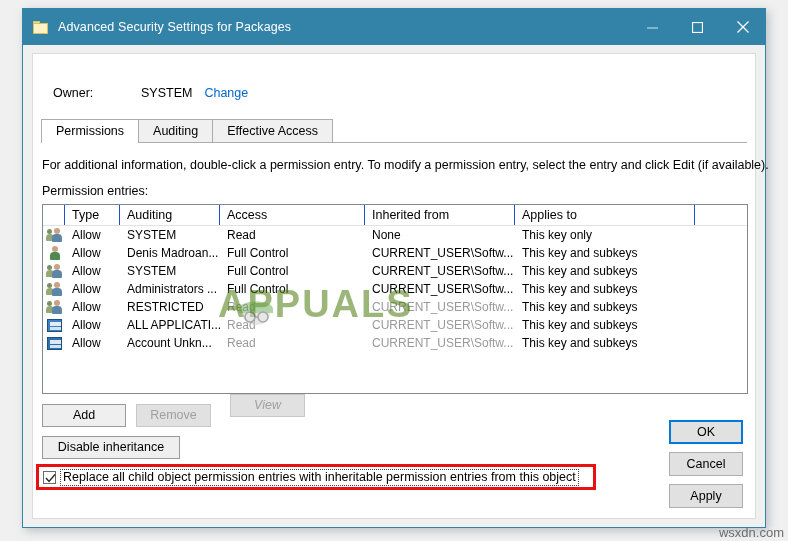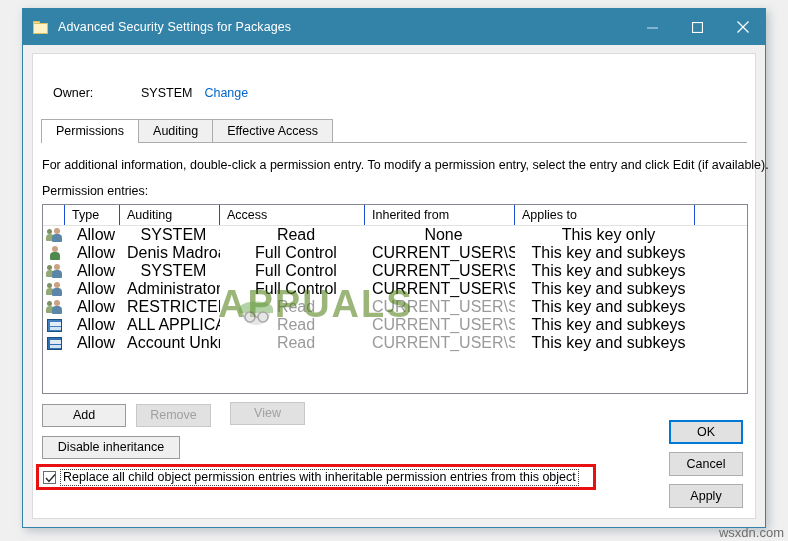--- a/index.html
+++ b/index.html
@@ -204,27 +204,26 @@
   .col-applies { width: 180px; }
   .col-spare  { width: 50px; }
 
   #perm-body { position: relative; }
   .perm-row {
     display: flex;
     height: 18px;
     align-items: center;
   }
   .perm-row .cell {
-    font-size: 16px;
+    font-size: 12px;
     line-height: 18px;
     padding-left: 7px;
     box-sizing: border-box;
     white-space: nowrap;
     overflow: hidden;
-    text-align: center;
   }
   .perm-row.dim .cell.dimmable { color: #9a9a9a; }
 
   .cell.col-icon {
     padding-left: 4px;
     display: flex;
     align-items: center;
   }
 
   
@@ -308,21 +307,21 @@
     cursor: default;
     padding: 0 10px;
     text-align: center;
     line-height: 21px;
   }
   .btn.disabled { color: #a0a0a0; border-color: #c8c8c8; }
   .btn.small-row { position: absolute; }
 
   #btn-add      { left: 9px;   top: 350px; width: 84px; background: #efefef; border-color: #9a9a9a; }
   #btn-remove   { left: 103px; top: 350px; width: 60px; }
-  #btn-view     { left: 197px; top: 348px; width: 65px; }
+  #btn-view     { left: 197px; top: 340px; width: 65px; font-style: italic; }
   #btn-disable-inheritance { left: 9px; top: 382px; width: 138px; background: #efefef; border-color: #9a9a9a; }
 
   
   #redbox {
     position: absolute;
     left: 3px;
     top: 410px;
     width: 560px;
     height: 26px;
     border: 3px solid #e81010;

